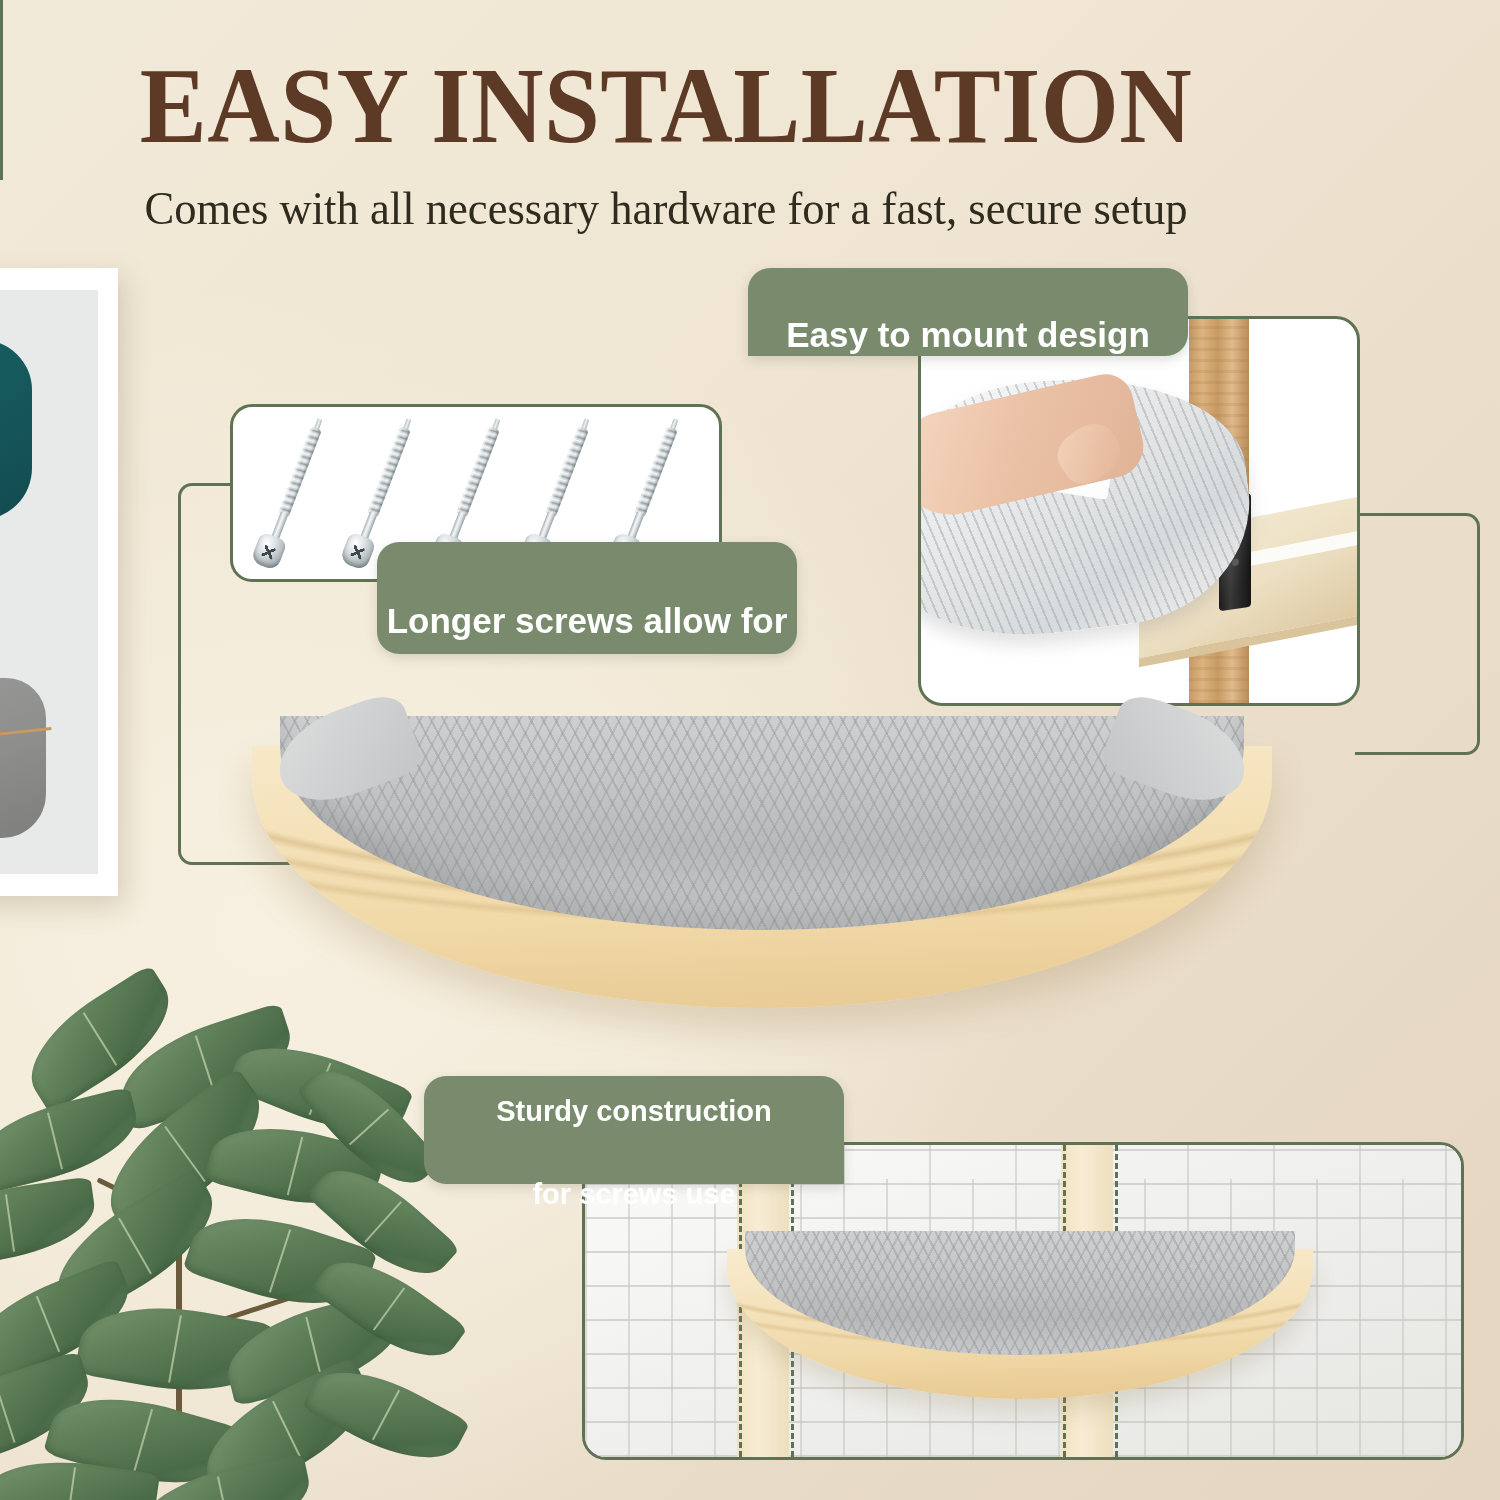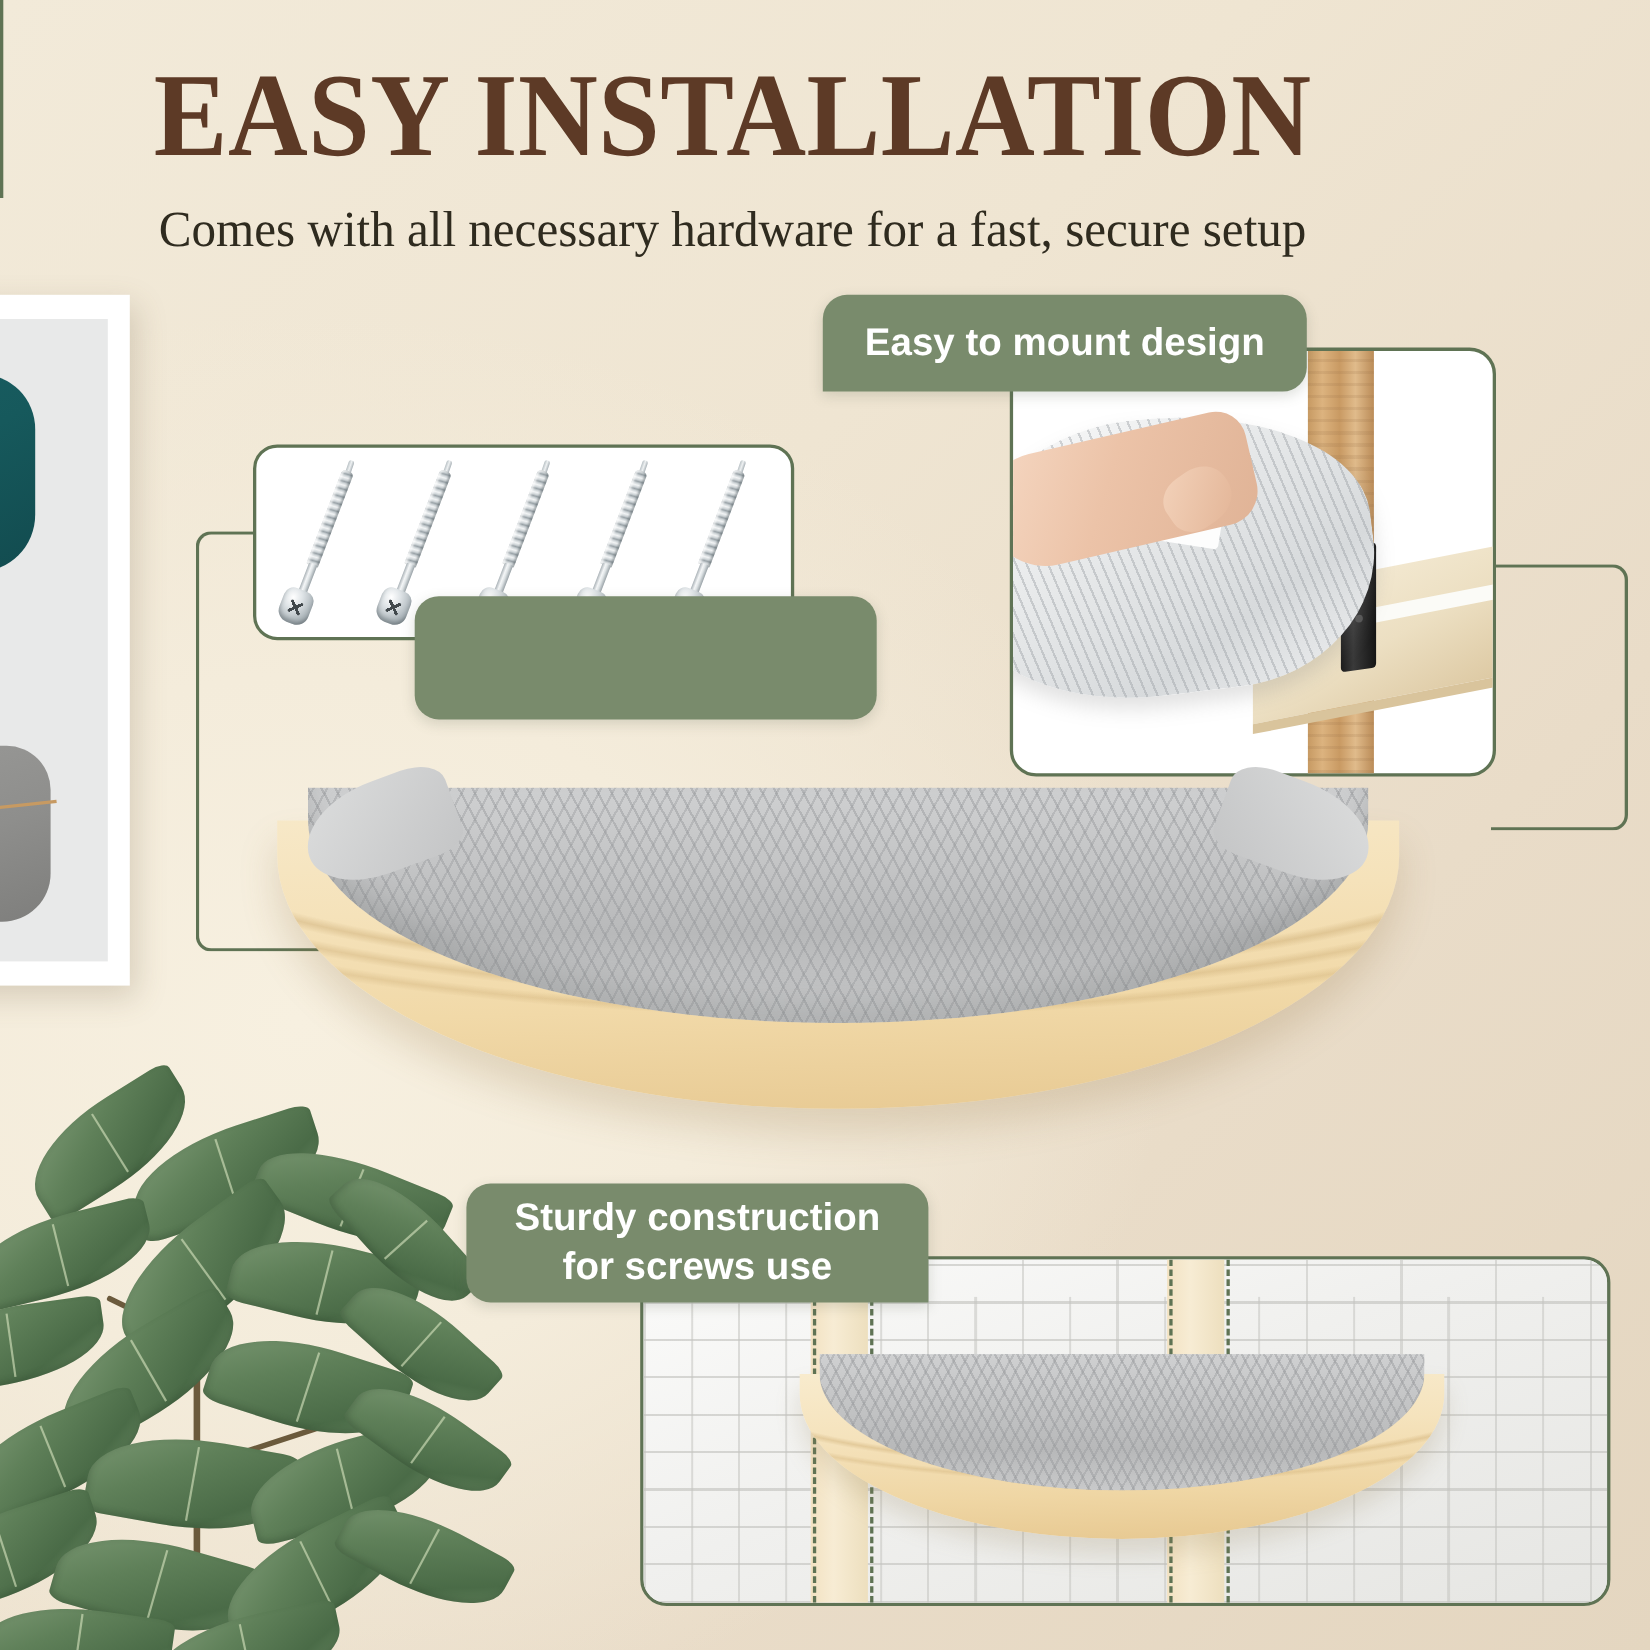--- a/index.html
+++ b/index.html
@@ -311,22 +311,22 @@
     color:#fff;
     font-weight:700;
     text-align:center;
     border-radius:20px;
     z-index:20;
     display:flex; align-items:center; justify-content:center;
     box-shadow:0 4px 12px rgba(90,100,80,0.20);
   }
   .badge-mount { left:748px; top:268px; width:440px; height:88px; font-size:35px; border-radius:22px 22px 22px 0; }
   .badge-screws { left:377px; top:542px; width:420px; height:112px; font-size:35px; line-height:1.28; border-radius:22px; }
-  .badge-sturdy { left:424px; top:1076px; width:420px; height:108px; font-size:35px; line-height:1.28; border-radius:22px 22px 0 22px; }
-  .badge span { display:block; }
+  .badge-sturdy { left:424px; top:1076px; width:420px; height:108px; font-size:29px; line-height:1.28; border-radius:22px 22px 0 22px; }
+  .badge span { display:block;margin-top:46px; }
 </style>
 </head>
 <body>
 
 <div class="header">
   <div class="title">EASY INSTALLATION</div>
   <div class="subtitle">Comes with all necessary hardware for a fast, secure setup</div>
 </div>
 
 <div class="conn conn-left"></div>
@@ -436,20 +436,21 @@
   <div class="leaf" style="left:46px;  top:452px; width:170px; height:68px; transform:rotate(8deg);"></div>
   <div class="leaf" style="left:196px; top:460px; width:176px; height:70px; transform:rotate(-12deg);"></div>
 </div>
 
 <div class="badge badge-mount">
   <span>Easy to mount design</span>
 </div>
 
 <div class="badge badge-screws">
   <div>
+    <span>Longer screws allow for</span>
   </div>
 </div>
 
 <div class="badge badge-sturdy">
   <div>
     <span>Sturdy construction</span>
     <span>for screws use</span>
   </div>
 </div>
 

